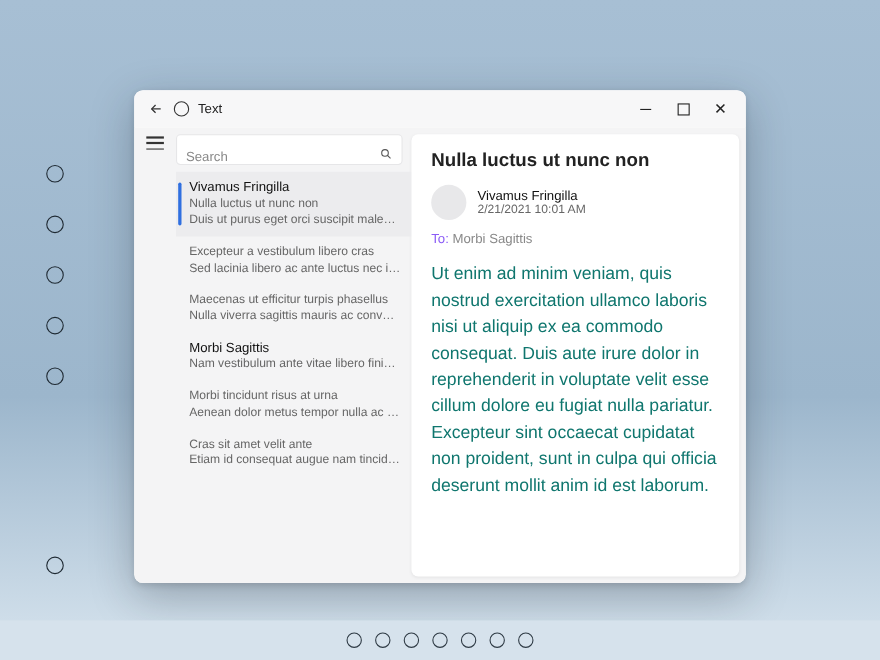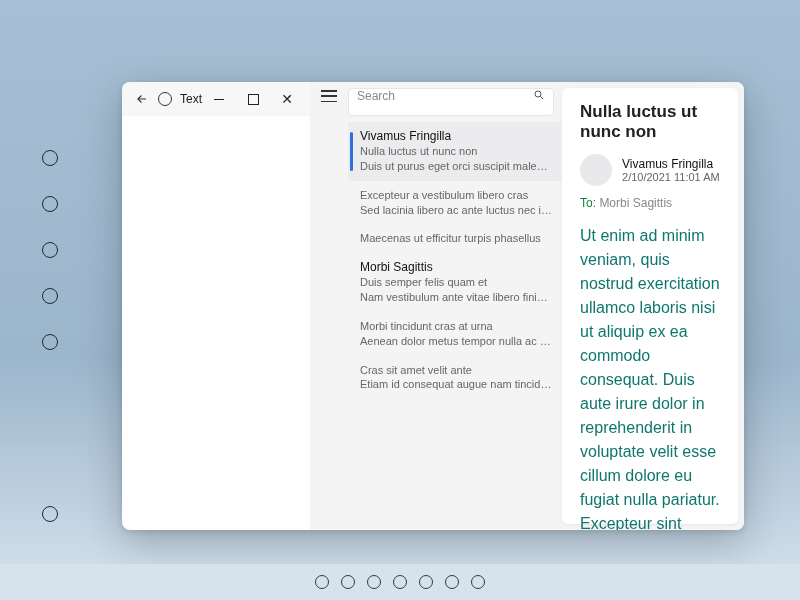--- a/index.html
+++ b/index.html
@@ -25,24 +25,24 @@
   }
   .side-icons .s-circle {
     width: 16px; height: 16px; border: 1.5px solid #1f2a33; border-radius: 50%;
   }
   .side-icon-bottom {
     position: absolute; left: 42px; top: 506px;
     width: 16px; height: 16px; border: 1.5px solid #1f2a33; border-radius: 50%;
   }
 
   .window {
-    position: absolute; left: 122px; top: 82px; width: 622px; height: 448px;
+    position: absolute; left: 122px; top: 82px; width: 556px; height: 448px;
     background: #fefefe; border-radius: 8px;
     box-shadow: 0 12px 40px rgba(20,30,40,0.28), 0 2px 6px rgba(0,0,0,0.12);
-    display: flex; flex-direction: row;
+    display: flex; flex-direction: column;
     overflow: hidden;
   }
   .titlebar {
     height: 34px; display: flex; align-items: center; padding: 0 6px 0 10px;
     background: #f7f7f8;
     font-size: 12px; color: #222;
   }
   .titlebar .back {
     width: 20px; height: 20px; display: flex; align-items: center; justify-content: center;
     font-size: 14px; color: #333; margin-right: 6px;
@@ -66,21 +66,21 @@
   }
   .hamburger { width: 16px; height: 12px; display: flex; flex-direction: column; justify-content: space-between; }
   .hamburger div { height: 1.5px; background: #333; }
 
   .list-pane {
     width: 214px; display: flex; flex-direction: column; min-height: 0;
     padding-top: 6px;
   }
   .searchbox {
     margin: 0 8px 6px 0; height: 28px; background: #ffffff; border: 1px solid #e6e6e8; border-radius: 4px;
-    display: flex; align-items: flex-start; padding: 0 8px; color: #777;
+    display: flex; align-items: flex-end; padding: 0 8px; color: #777;
     font-size: 12px;
   }
   .searchbox .ph { flex: 1; color: #888; }
   .search-icon { font-size: 12px; color: #555; }
 
   .list { flex: 1; overflow: hidden; }
   .item {
     padding: 7px 10px 7px 12px; position: relative; cursor: default;
   }
   .item.selected { background: #ececee; }
@@ -97,21 +97,21 @@
     min-width: 0;
     display: flex; flex-direction: column;
     font-size: 12px; color: #222;
   }
   .detail-title { font-size: 17px; font-weight: 600; margin-bottom: 12px; }
   .sender-row { display: flex; align-items: center; gap: 10px; margin-bottom: 10px; }
   .avatar { width: 32px; height: 32px; border-radius: 50%; background: #e8e8ea; }
   .sender-name { font-size: 12px; color: #111; }
   .sender-date { font-size: 11px; color: #666; }
   .to-row { font-size: 12px; margin-bottom: 14px; }
-  .to-row .lbl { color: #15803d; }
+  .to-row .lbl { color: #8b5cf6; }
   .to-row .val { color: #888; }
   .body-text { font-size: 16px; color: #0f766e; line-height: 1.5; }
 </style>
 </head>
 <body>
 
 <div class="desktop">
 
   <div class="side-icons">
       <div class="s-circle"></div>
@@ -162,44 +162,44 @@
               <div class="t1">Vivamus Fringilla</div>
               <div class="t2">Nulla luctus ut nunc non</div>
               <div class="t3">Duis ut purus eget orci suscipit malesuada</div>
             </div>
             <div class="item">
               <div class="t2">Excepteur a vestibulum libero cras</div>
               <div class="t3">Sed lacinia libero ac ante luctus nec interdum</div>
             </div>
             <div class="item">
               <div class="t2">Maecenas ut efficitur turpis phasellus</div>
+              <div class="t3">Nulla viverra sagittis mauris ac convallis</div>
             </div>
             <div class="item">
               <div class="t1">Morbi Sagittis</div>
-              <div class="t2">Duis semper felis quam et</div>
               <div class="t3">Nam vestibulum ante vitae libero finibus et</div>
             </div>
             <div class="item">
-              <div class="t2">Morbi tincidunt cras at urna</div>
+              <div class="t2">Morbi tincidunt risus at urna</div>
               <div class="t3">Aenean dolor metus tempor nulla ac dapibus</div>
             </div>
             <div class="item">
               <div class="t2">Cras sit amet velit ante</div>
               <div class="t3">Etiam id consequat augue nam tincidunt</div>
             </div>
           </div>
       </div>
 
       <div class="detail-pane">
         <div class="detail-title">Nulla luctus ut nunc non</div>
         <div class="sender-row">
           <div class="avatar"></div>
           <div>
             <div class="sender-name">Vivamus Fringilla</div>
-            <div class="sender-date">2/10/2021 11:01 AM</div>
+            <div class="sender-date">2/21/2021 10:01 AM</div>
           </div>
         </div>
         <div class="to-row">
           <span class="lbl">To:</span>
           <span class="val">Morbi Sagittis</span>
         </div>
         <div class="body-text">Ut enim ad minim veniam, quis nostrud exercitation ullamco laboris nisi ut aliquip ex ea commodo consequat. Duis aute irure dolor in reprehenderit in voluptate velit esse cillum dolore eu fugiat nulla pariatur. Excepteur sint occaecat cupidatat non proident, sunt in culpa qui officia deserunt mollit anim id est laborum.</div>
       </div>
     </div>
   </div>

